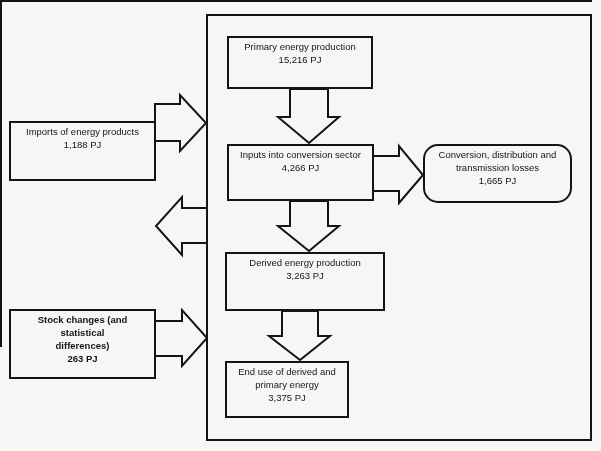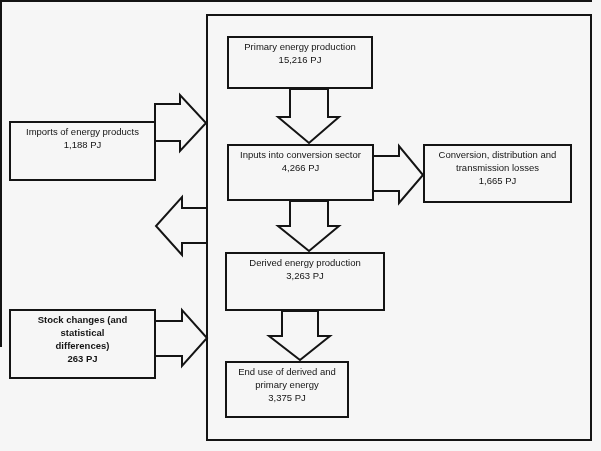--- a/index.html
+++ b/index.html
@@ -70,21 +70,21 @@
   <div class="box" style="left:227px;top:36px;width:146px;height:53px;">
     <div>Primary energy production</div>
     <div>15,216 PJ</div>
   </div>
 
   <div class="box" style="left:227px;top:144px;width:147px;height:57px;">
     <div>Inputs into conversion sector</div>
     <div>4,266 PJ</div>
   </div>
 
-  <div class="box" style="left:423px;top:144px;width:149px;height:59px;">
+  <div class="box" style="left:423px;top:144px;width:149px;height:59px;border-radius:15px;">
     <div>Conversion, distribution and</div>
     <div>transmission losses</div>
     <div>1,665 PJ</div>
   </div>
 
   <div class="box" style="left:225px;top:252px;width:160px;height:59px;">
     <div>Derived energy production</div>
     <div>3,263 PJ</div>
   </div>
 

